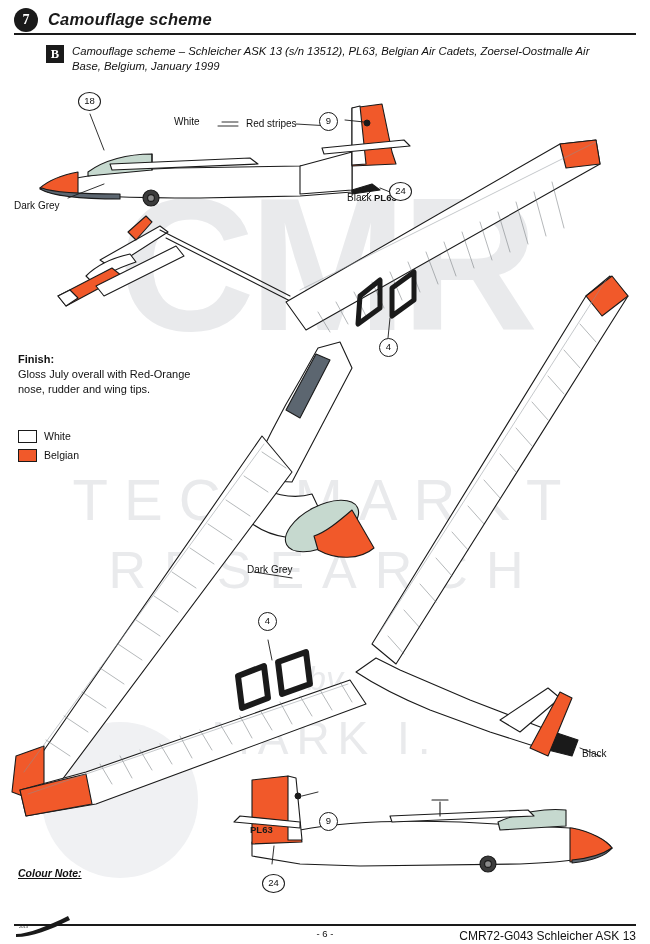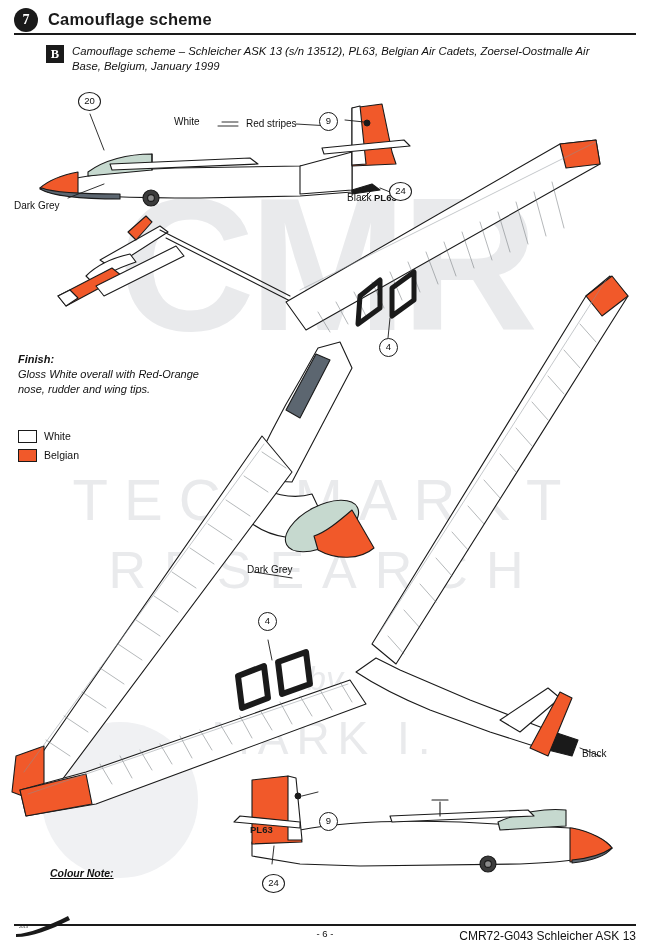--- a/index.html
+++ b/index.html
@@ -42,20 +42,21 @@
     text-align: center;
     line-height: 24px;
     font-family: "Liberation Serif", serif;
   }
   .hdr-title {
     position: absolute;
     left: 34px;
     top: 2px;
     font-size: 16.5px;
     font-weight: bold;
+    font-style: italic;
     color: #1a1a1a;
     letter-spacing: 0.2px;
   }
   .hdr-rule {
     position: absolute;
     left: 0;
     top: 25px;
     width: 622px;
     height: 2px;
     background: #1a1a1a;
@@ -133,21 +134,20 @@
     white-space: nowrap;
     font-family: "Liberation Sans", sans-serif;
   }
   
   .finish {
     position: absolute;
     left: 18px;
     top: 352px;
     width: 190px;
     font-size: 11px;
-    font-style: italic;
     line-height: 1.35;
     color: #111111;
   }
   .finish .ttl {
     font-weight: bold;
   }
   .swatches {
     position: absolute;
     left: 18px;
     top: 428px;
@@ -178,21 +178,20 @@
     font-size: 10.5px;
     line-height: 1.35;
     color: #111111;
   }
   .cnote .ttl {
     font-weight: bold;
     font-style: italic;
     text-decoration: underline;
     display: block;
     margin-bottom: 1px;
-    margin-left: 32px;
   }
   
   .ftr-rule {
     position: absolute;
     left: 14px;
     top: 924px;
     width: 622px;
     height: 1.6px;
     background: #1a1a1a;
   }
@@ -458,38 +457,38 @@
       </g>
 
       <circle cx="367" cy="43" r="3" fill="#1a1a1a" stroke="#1a1a1a" stroke-width="1"></circle>
       <circle cx="298" cy="716" r="3" fill="#1a1a1a" stroke="#1a1a1a" stroke-width="1"></circle>
     </svg>
 
     <div class="lbl" style="left:374px; top:112px; font-size:9.5px; font-weight:bold; color:#1a1a1a;">PL63</div>
     <div class="lbl" style="left:250px; top:744px; font-size:9.5px; font-weight:bold; color:#1a1a1a;">PL63</div>
   </div>
 
-  <div class="bub md" style="left:78px; top:92px;">20</div>
+  <div class="bub md" style="left:78px; top:92px;">18</div>
   <div class="bub sm" style="left:319px; top:112px;">9</div>
   <div class="bub md" style="left:389px; top:182px;">24</div>
   <div class="bub sm" style="left:379px; top:338px;">4</div>
   <div class="bub sm" style="left:258px; top:612px;">4</div>
   <div class="bub sm" style="left:319px; top:812px;">9</div>
   <div class="bub md" style="left:262px; top:874px;">24</div>
 
   <div class="lbl" style="left:174px; top:116px;">White</div>
   <div class="lbl" style="left:246px; top:118px;">Red stripes</div>
   <div class="lbl" style="left:14px; top:200px;">Dark Grey</div>
   <div class="lbl" style="left:347px; top:192px;">Black</div>
   <div class="lbl" style="left:247px; top:564px;">Dark Grey</div>
   <div class="lbl" style="left:582px; top:748px;">Black</div>
 
   <div class="finish">
     <span class="ttl">Finish:</span><br>
-    <span>Gloss White overall with Red-Orange nose, rudder and wing tips.</span>
+    <span>Gloss July overall with Red-Orange nose, rudder and wing tips.</span>
   </div>
 
   <div class="swatches">
     <div class="sw-row">
       <span class="sw-box" style="background:#ffffff;"></span>
       <span class="sw-lbl">White</span>
     </div>
     <div class="sw-row">
       <span class="sw-box" style="background:#f1592a;"></span>
       <span class="sw-lbl">Belgian</span>

